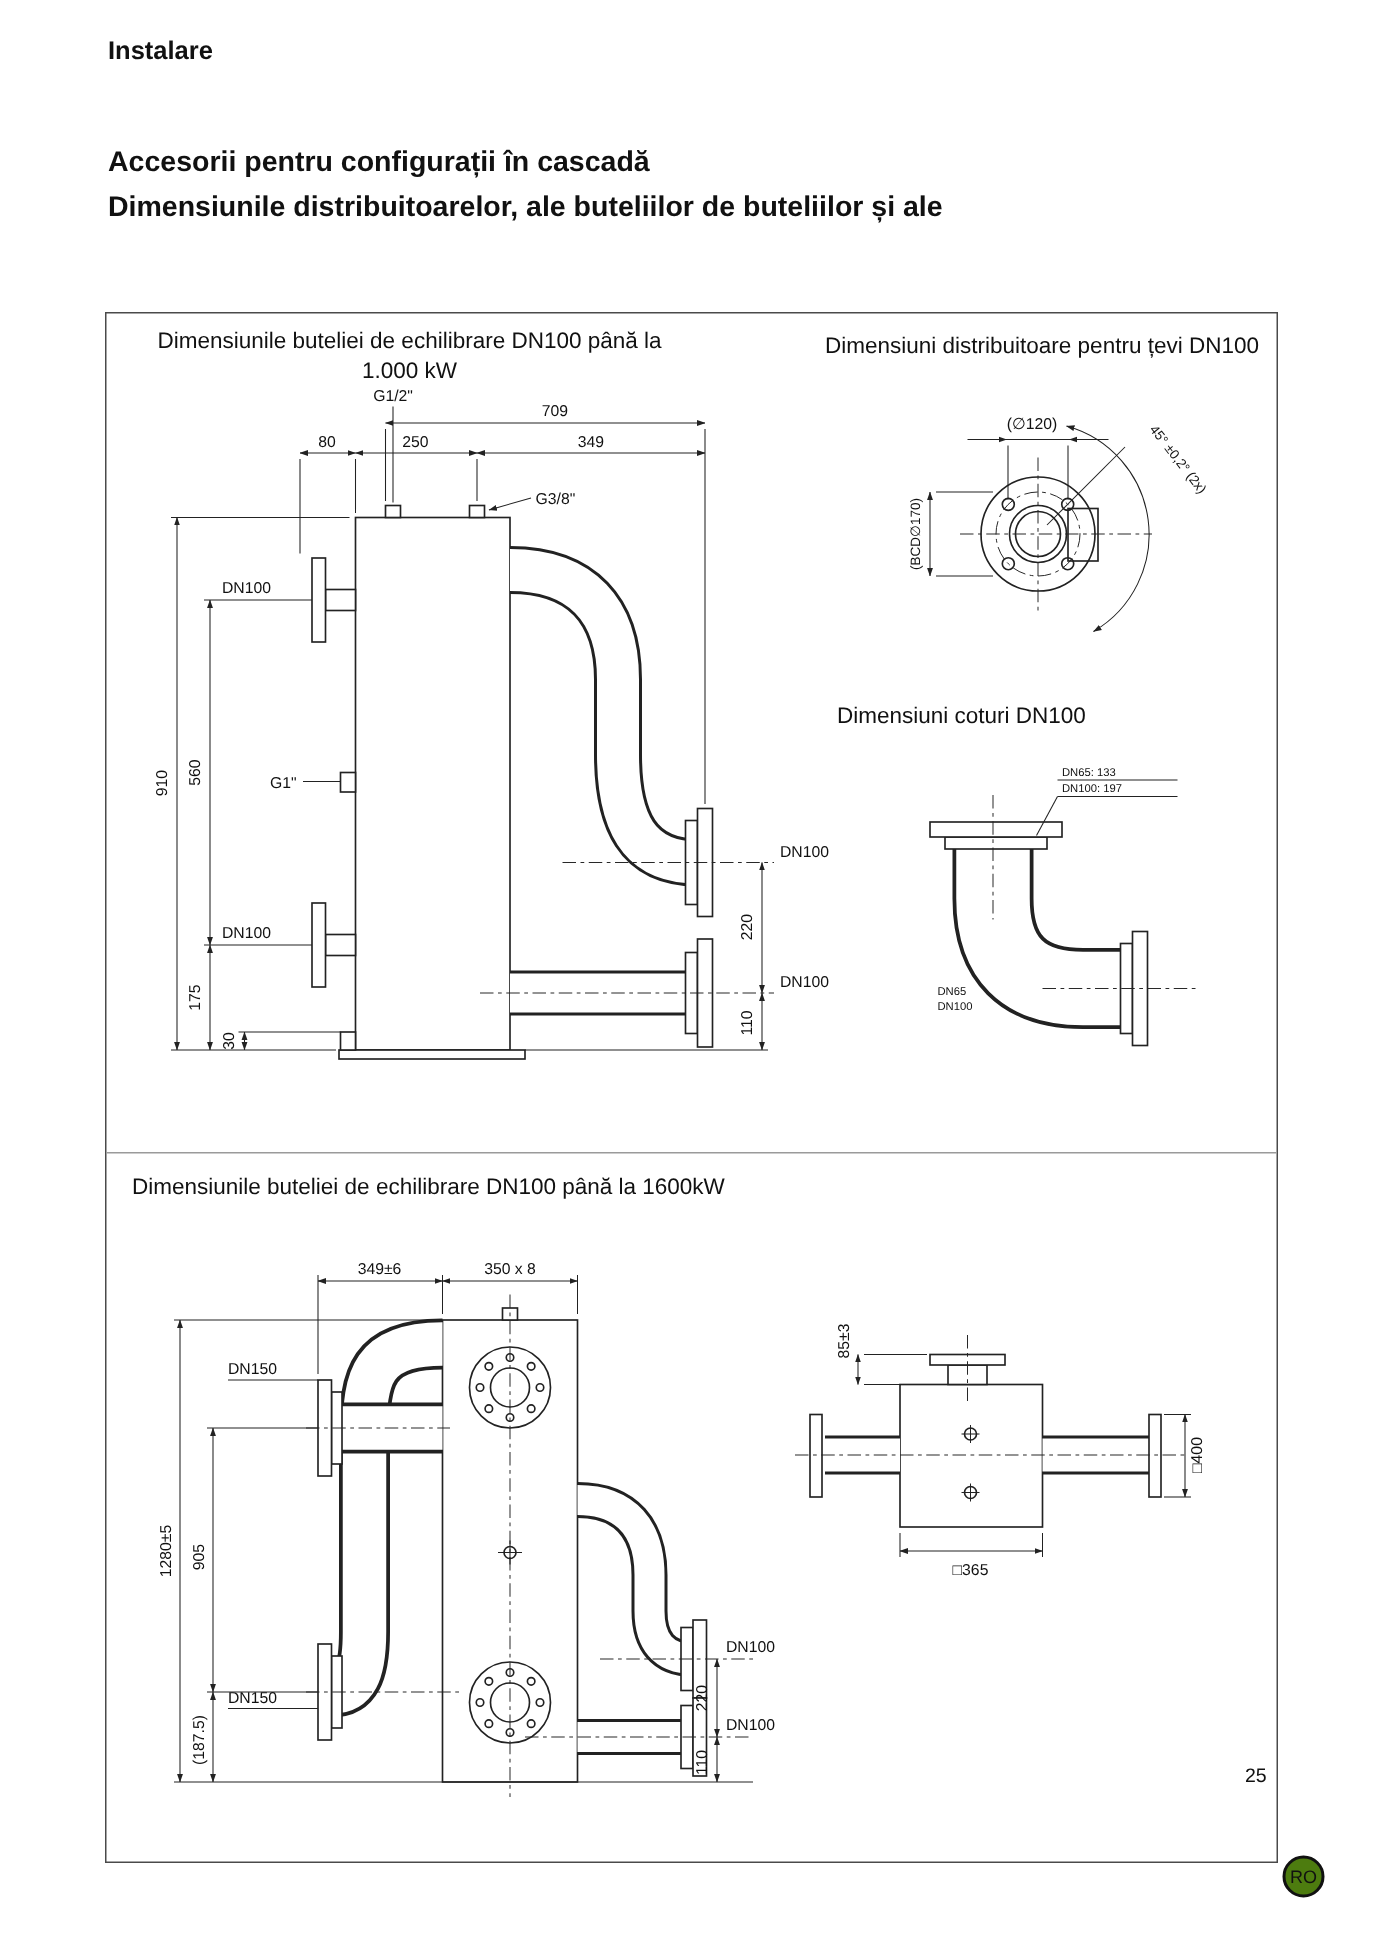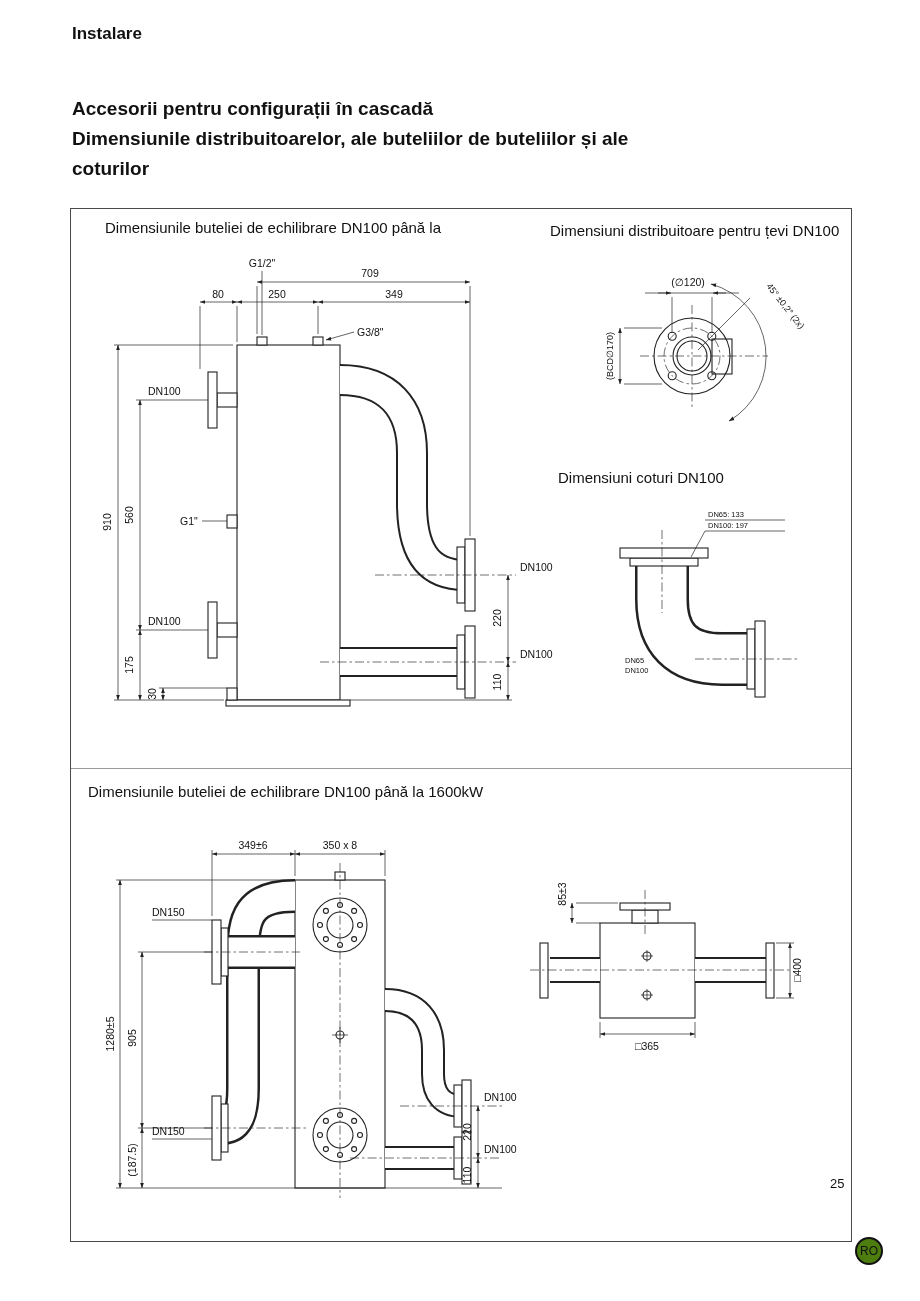--- a/index.html
+++ b/index.html
@@ -24,28 +24,28 @@
   .po { fill:none; stroke:#222; }
   .pi { fill:none; stroke:#fff; }
 </style>
 </head>
 <body>
 
 <div class="abs h1" style="left:72px; top:24px">Instalare</div>
 <div class="abs h2" style="left:72px; top:94px; width:760px">
   <div>Accesorii pentru configurații în cascadă</div>
   <div>Dimensiunile distribuitoarelor, ale buteliilor de buteliilor și ale</div>
-  <div>coturilor</div>
 </div>
 
 <div class="abs panel"></div>
 <div class="abs divider"></div>
 
 <div class="abs sec-title" style="left:88px; top:218px; width:370px">
   <div>Dimensiunile buteliei de echilibrare DN100 până la</div>
+  <div>1.000 kW</div>
 </div>
 <div class="abs sec-title" style="left:550px; top:221px">Dimensiuni distribuitoare pentru țevi DN100</div>
 <div class="abs sec-title" style="left:558px; top:468px">Dimensiuni coturi DN100</div>
 <div class="abs sec-title" style="left:88px; top:782px">Dimensiunile buteliei de echilibrare DN100 până la 1600kW</div>
 
 <svg class="abs" style="left:80px; top:255px" width="480" height="470" viewBox="0 0 480 470">
   <defs>
     <marker id="m1" viewBox="0 0 10 10" refX="9.5" refY="5" markerWidth="8" markerHeight="8" orient="auto-start-reverse">
       <path d="M0,1.5 L10,5 L0,8.5 z" fill="#222"></path>
     </marker>

